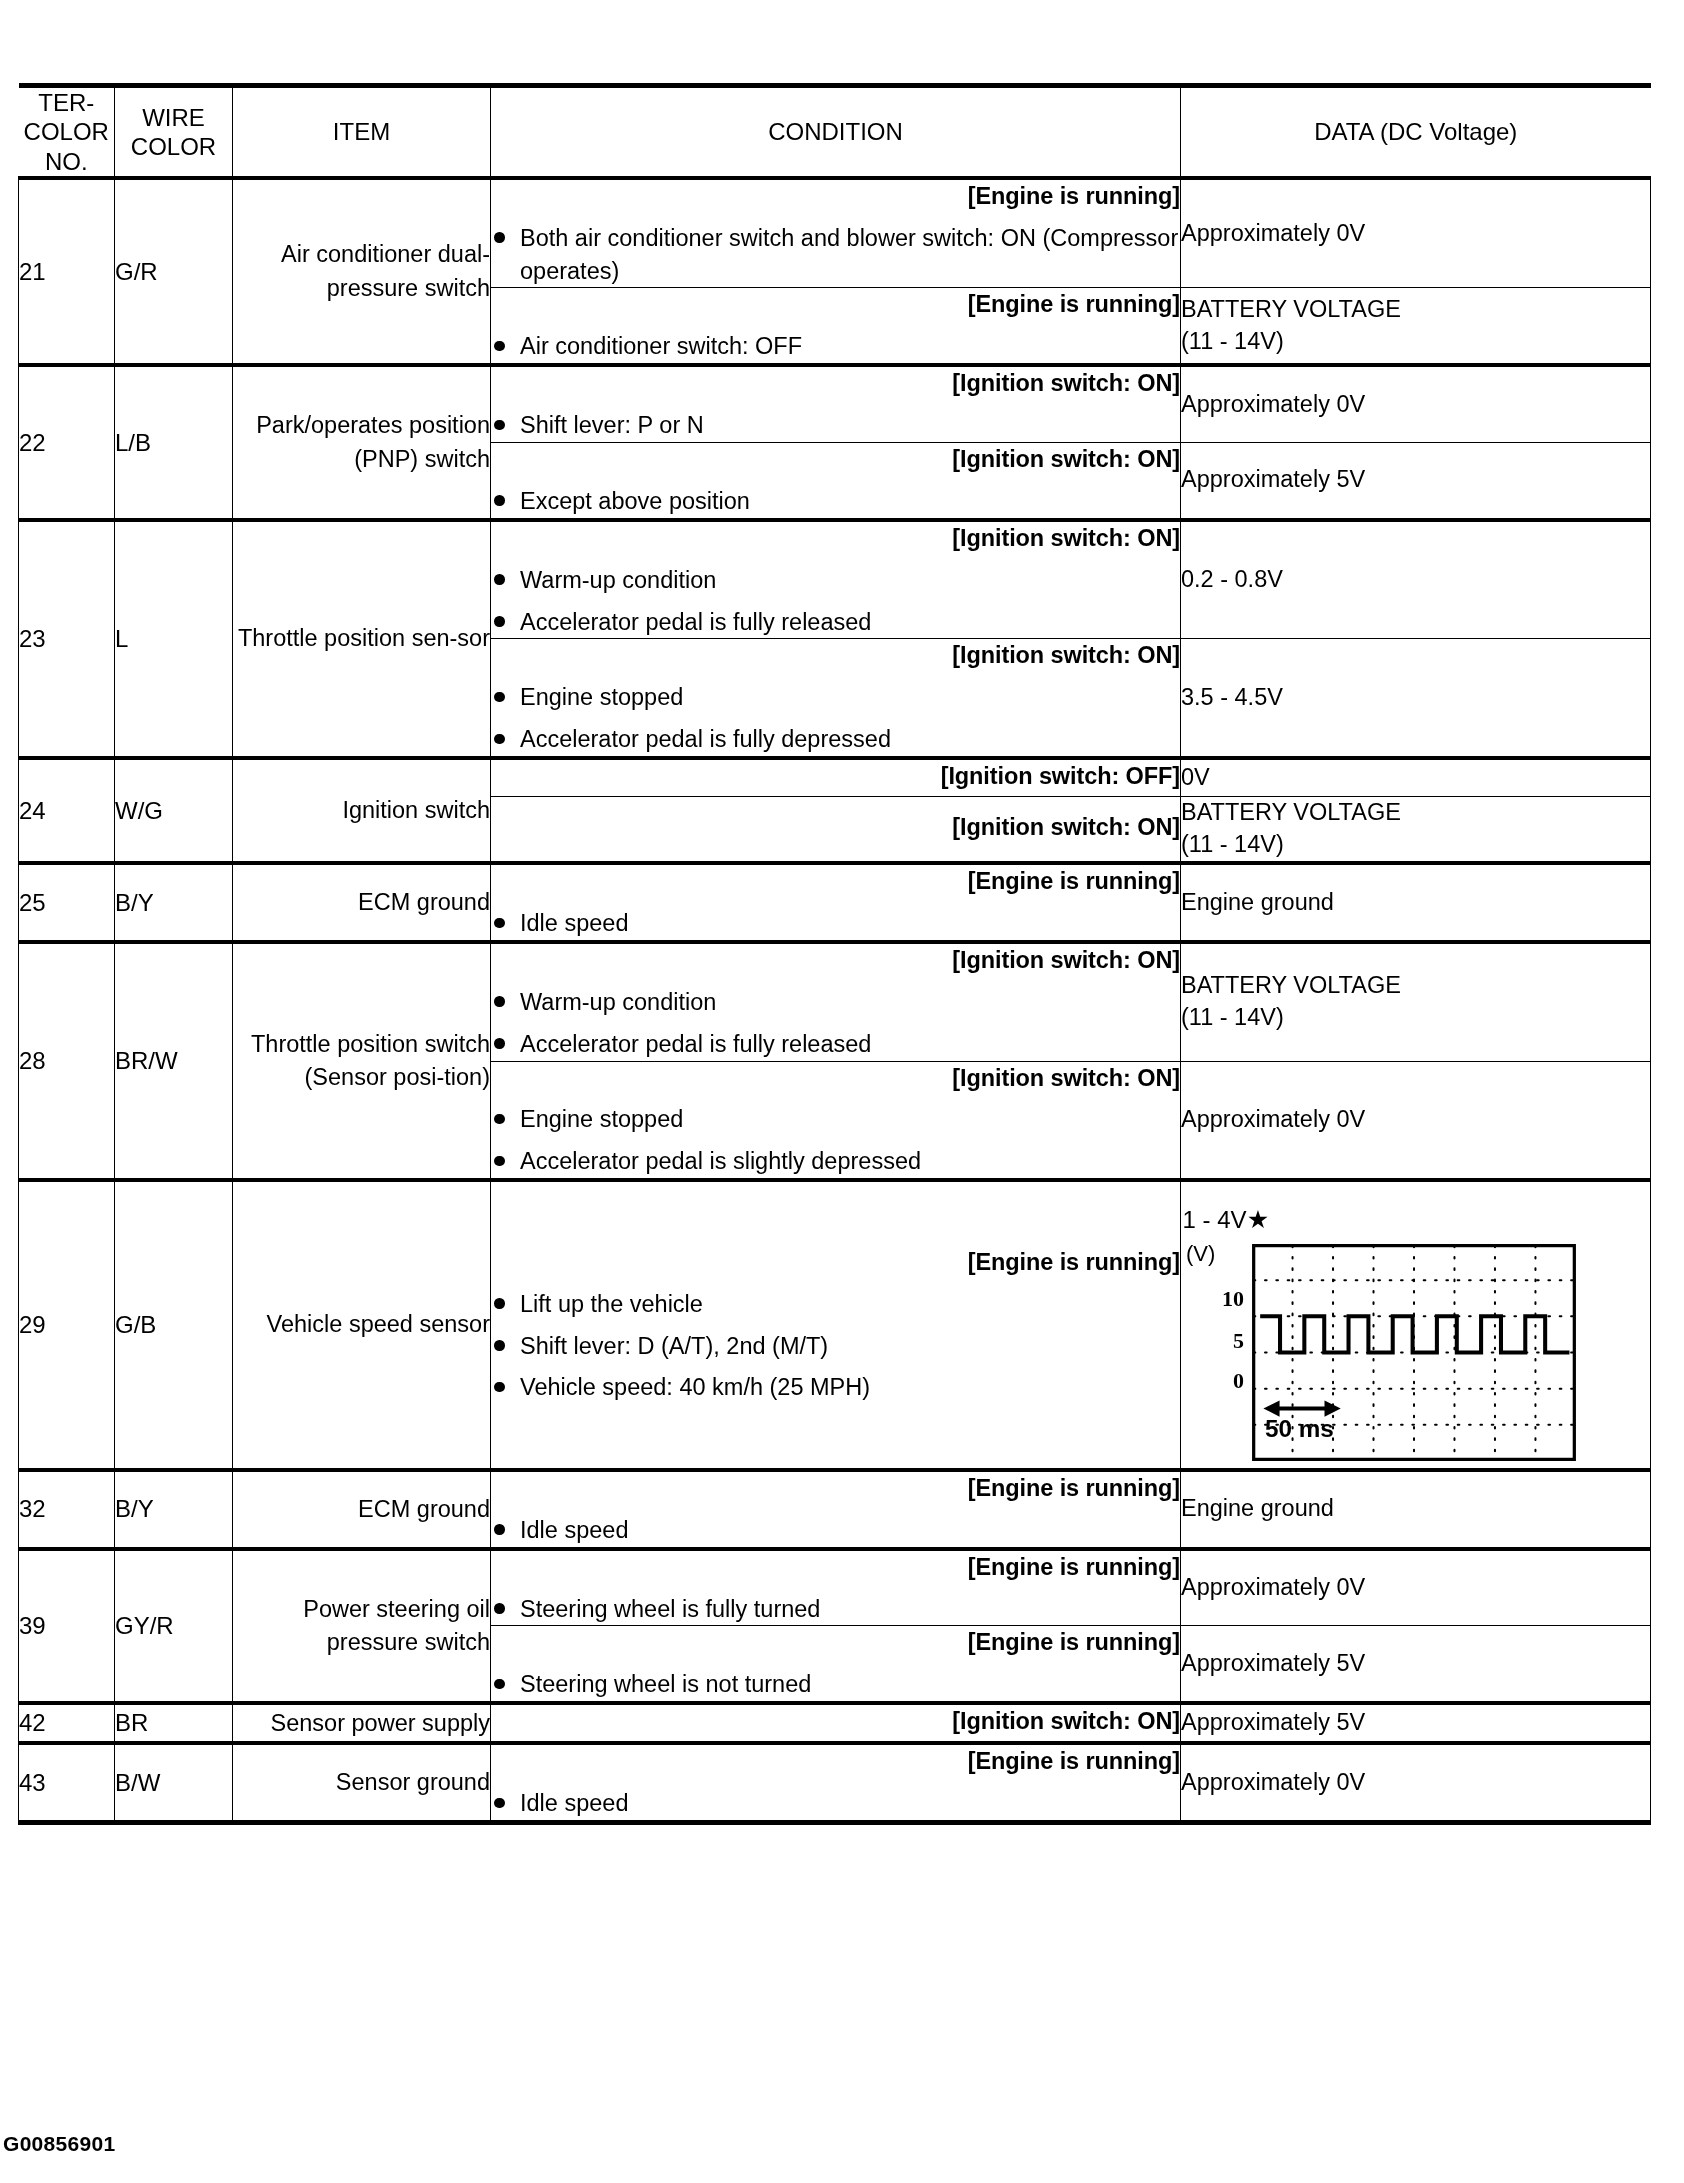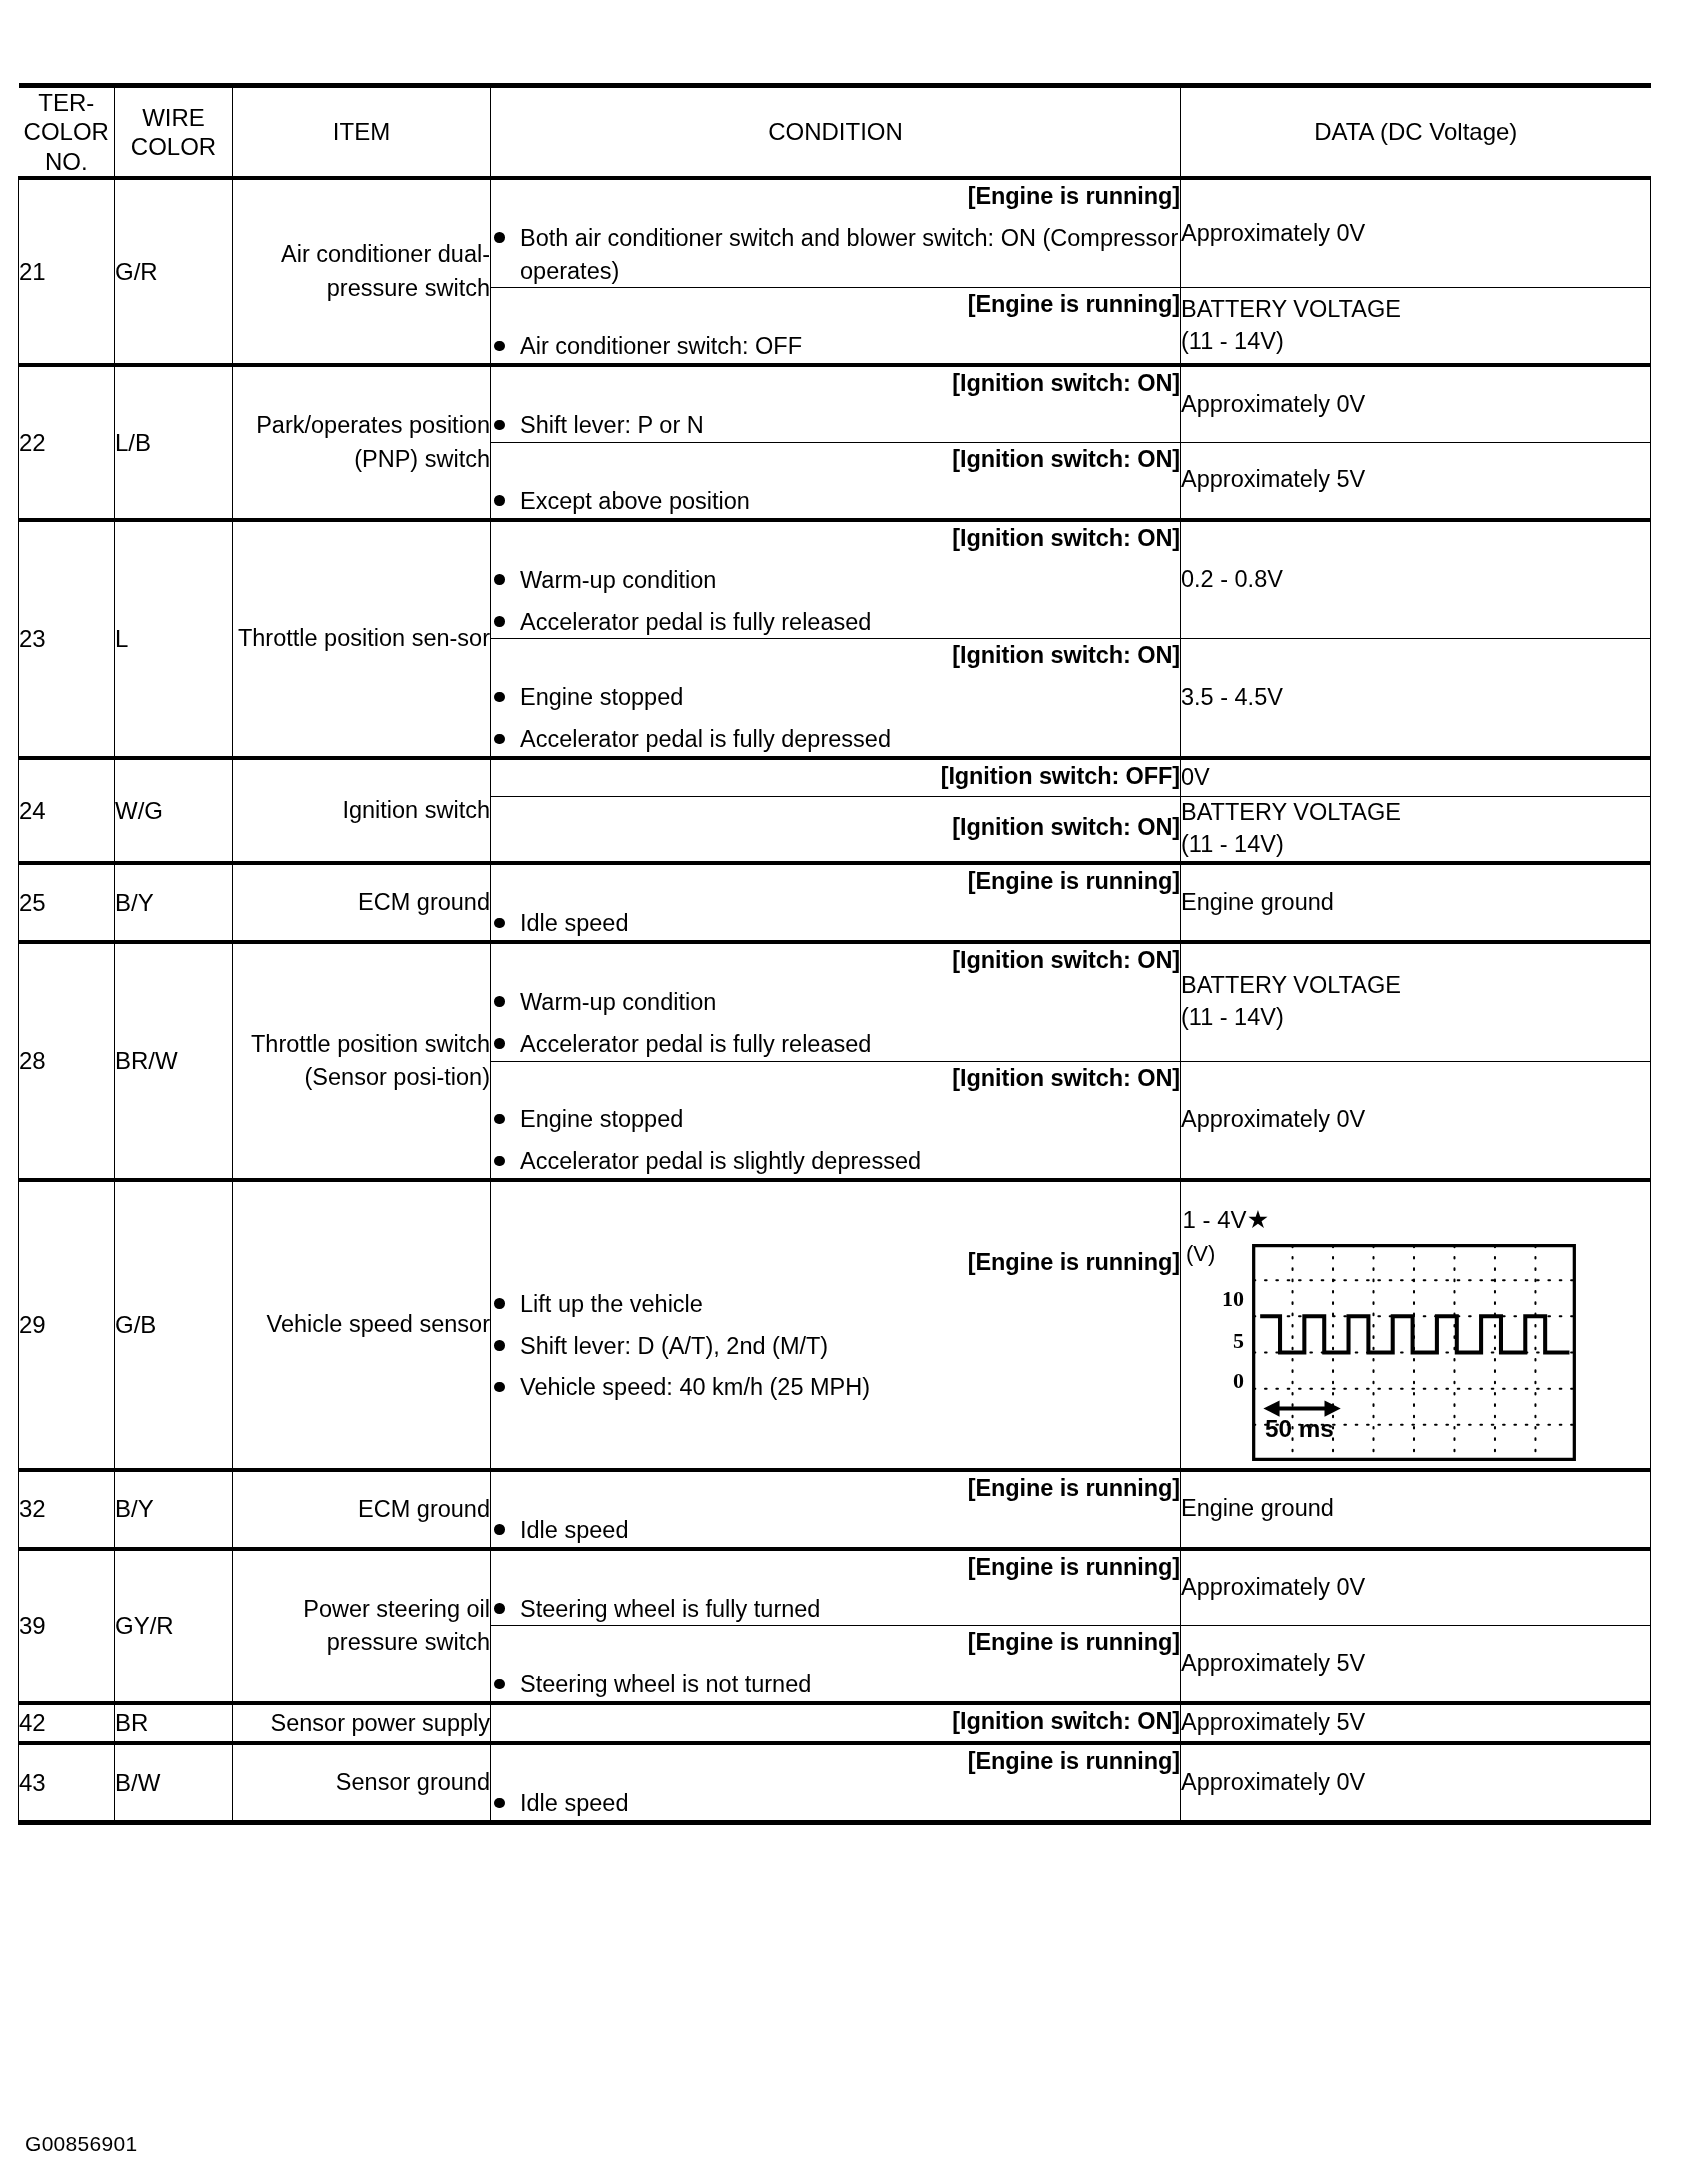--- a/index.html
+++ b/index.html
@@ -161,24 +161,25 @@
     font-family: Liberation Serif, serif;
   }
   .scope .yt.y10 { top: 44px; }
   .scope .yt.y5  { top: 86px; }
   .scope .yt.y0  { top: 126px; }
   .scope svg { display: block; }
 
   
   .footer-code {
     position: absolute;
-    left: 25px;
+    left: 3px;
     top: 2104px;
     font-size: 21px;
     letter-spacing: 0.3px;
+    font-weight: bold;
   }
 </style>
 </head>
 <body>
 
 <div id="page">
 
   <table class="spec">
     <colgroup>
       <col class="c-term">

